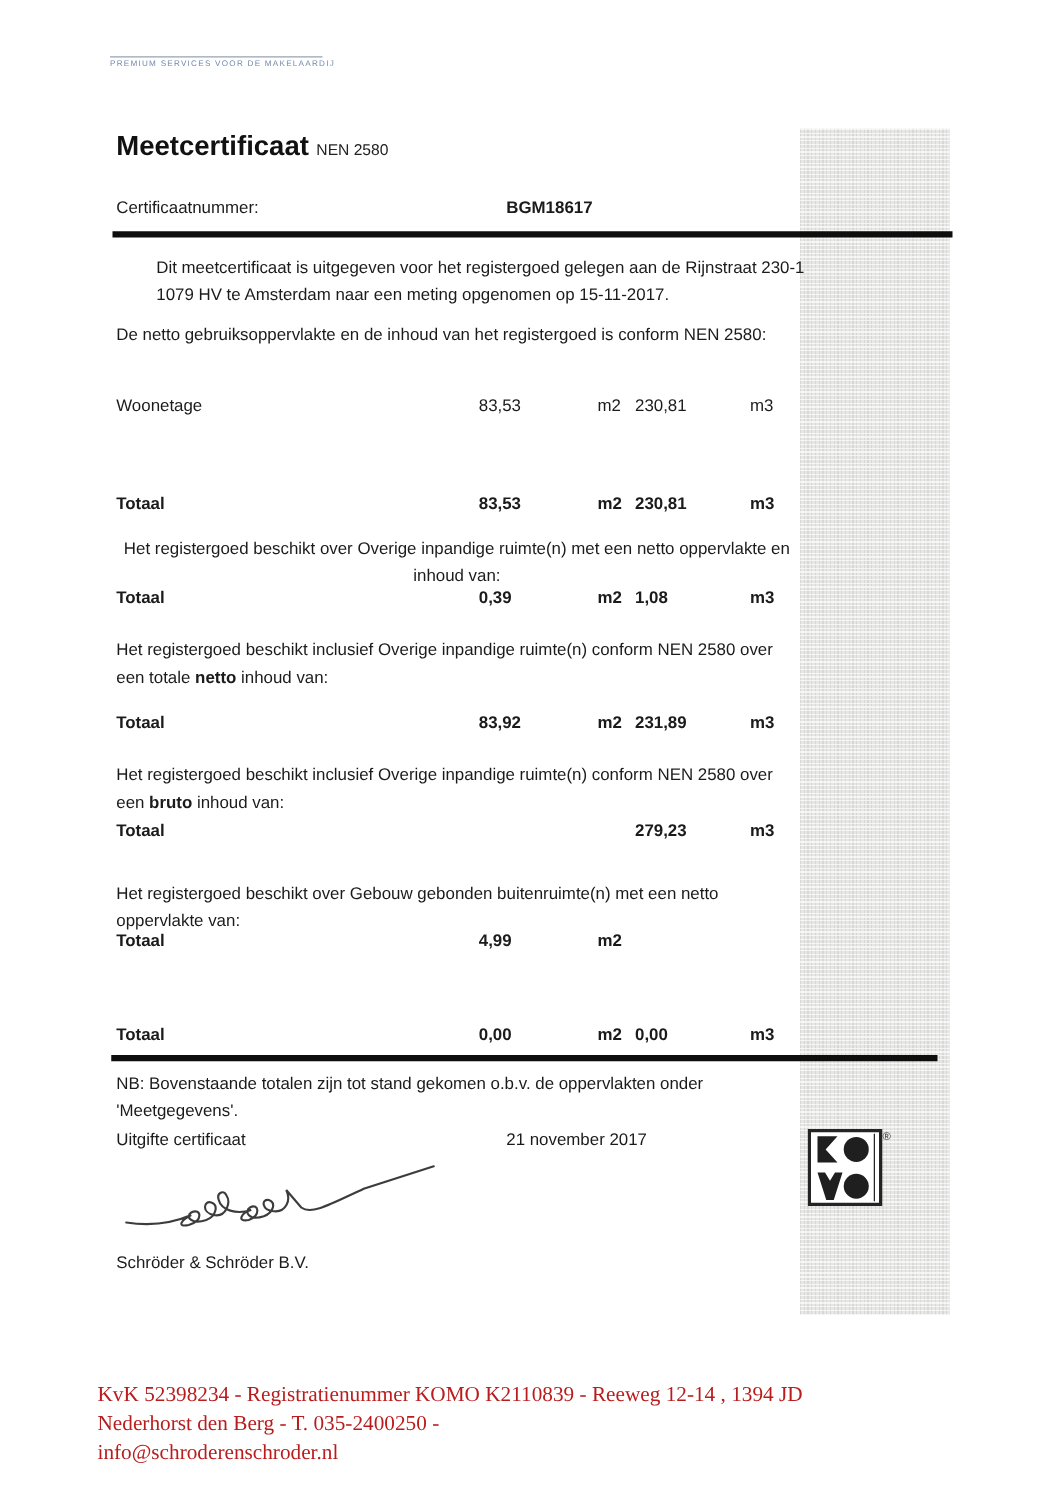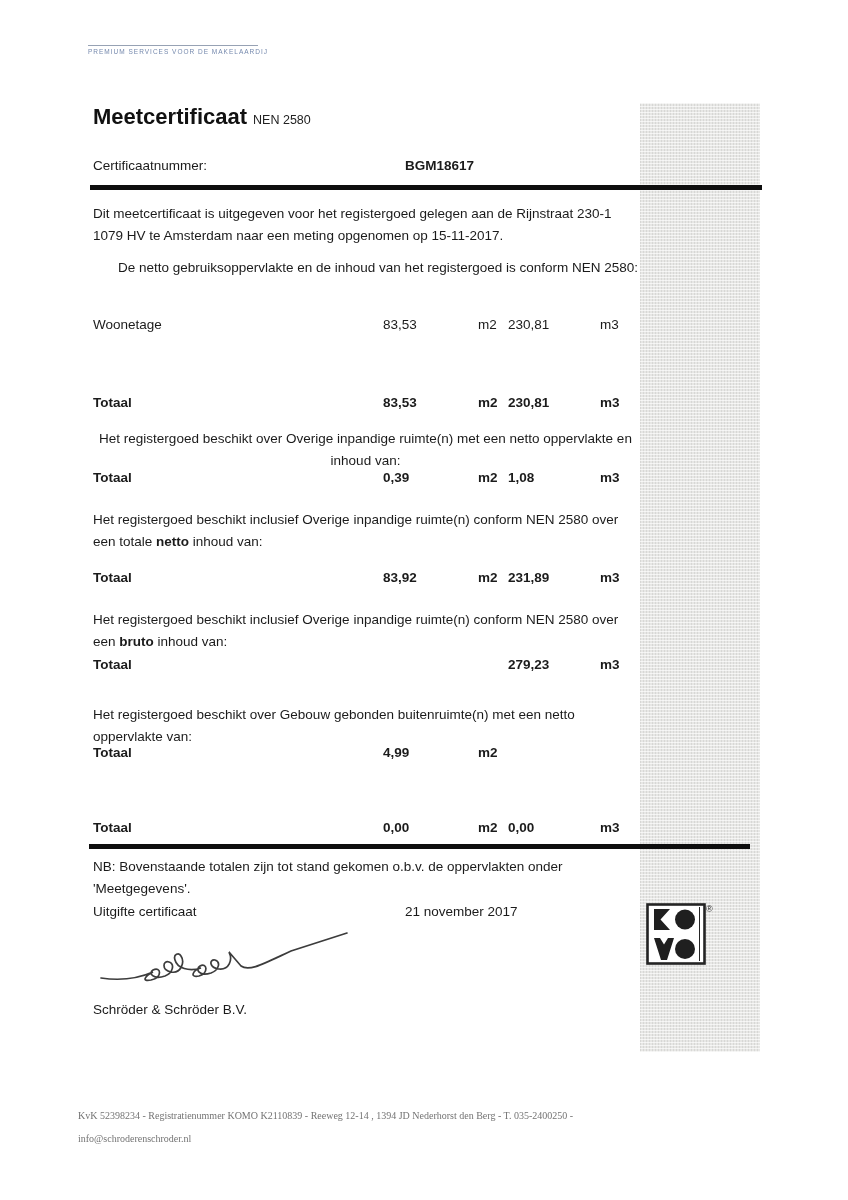--- a/index.html
+++ b/index.html
@@ -57,21 +57,21 @@
 
   .company { left:93px; top:1002px; font-size:13.5px; }
 
   .signature { left:95px; top:920px; }
 
   
   .komo { left:646px; top:903px; width:68px; height:64px; }
 
   .footer {
     left:78px; top:1104px; width:640px;
-    font-family:"Liberation Serif", serif; font-size:10px; line-height:23px; color:#737373;
+    font-family:"Liberation Serif", serif; font-size:17px; line-height:23px; color:#b91c1c;
   }
 </style>
 </head>
 <body>
 
 <div class="page">
 
   <div class="abs gray-band"></div>
 
   <div class="abs brand">
@@ -83,22 +83,22 @@
     <span class="title">Meetcertificaat</span><span class="title-suffix">NEN 2580</span>
   </div>
 
   <div class="abs cert-row">
     <span>Certificaatnummer:</span>
     <span class="cert-number">BGM18617</span>
   </div>
 
   <div class="abs rule rule-1"></div>
 
-  <div class="abs para" style="top:203px;">Dit meetcertificaat is uitgegeven voor het registergoed gelegen aan de Rijnstraat 230-1 1079 HV te Amsterdam naar een meting opgenomen op 15-11-2017.</div>
-  <div class="abs para" style="top:257px;text-align:right;">De netto gebruiksoppervlakte en de inhoud van het registergoed is conform NEN 2580:</div>
+  <div class="abs para" style="top:203px;margin-left:32px;">Dit meetcertificaat is uitgegeven voor het registergoed gelegen aan de Rijnstraat 230-1 1079 HV te Amsterdam naar een meting opgenomen op 15-11-2017.</div>
+  <div class="abs para" style="top:257px;">De netto gebruiksoppervlakte en de inhoud van het registergoed is conform NEN 2580:</div>
 
   <div class="abs mrow" style="top:302px;">
     <span>Woonetage</span>
     <span class="val">83,53</span>
     <span class="u1">m2</span>
     <span class="val">230,81</span>
     <span class="u2">m3</span>
   </div>
   <div class="abs mrow bold" style="top:380px;">
     <span>Totaal</span>

